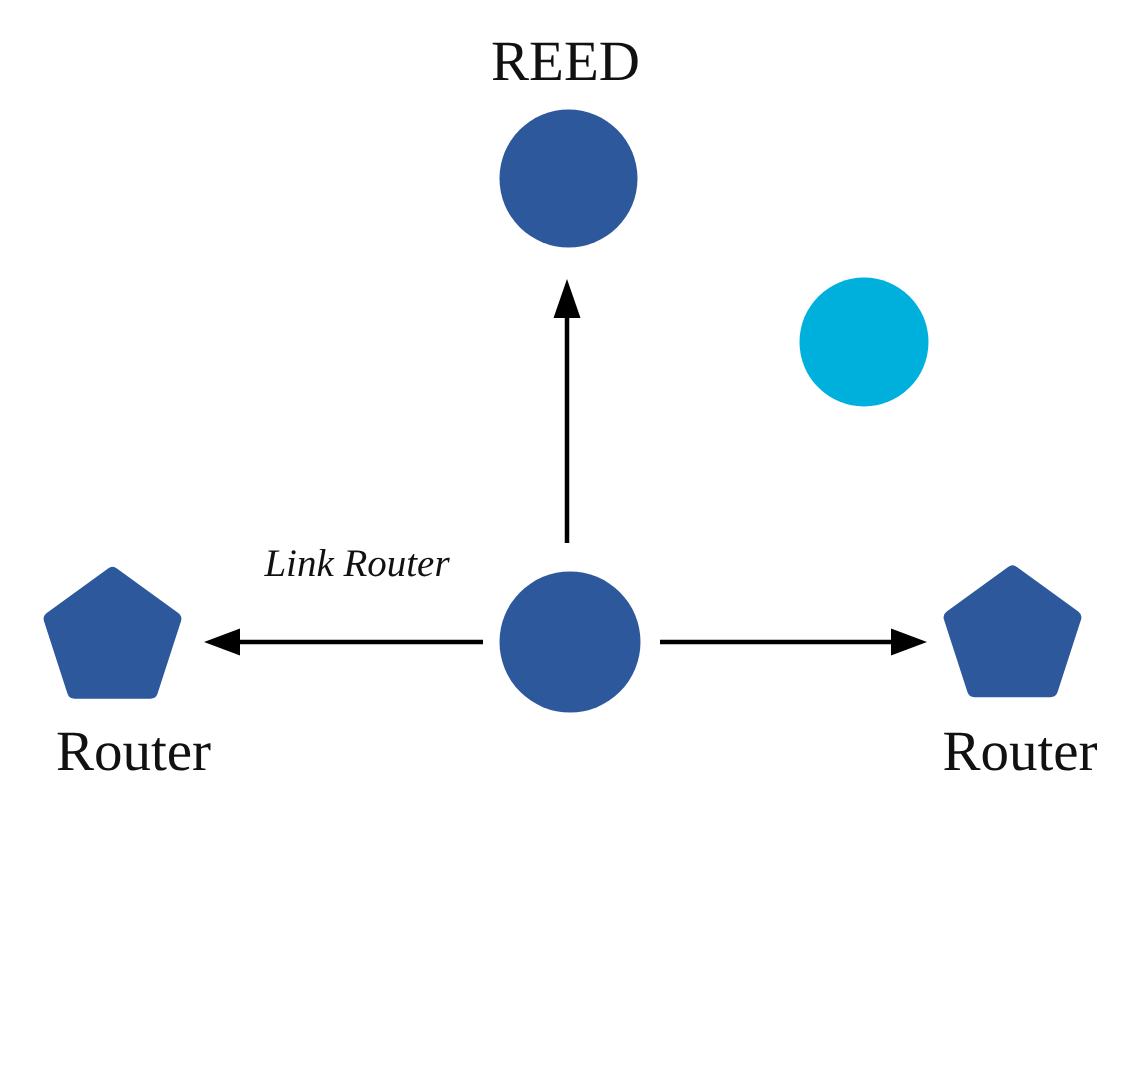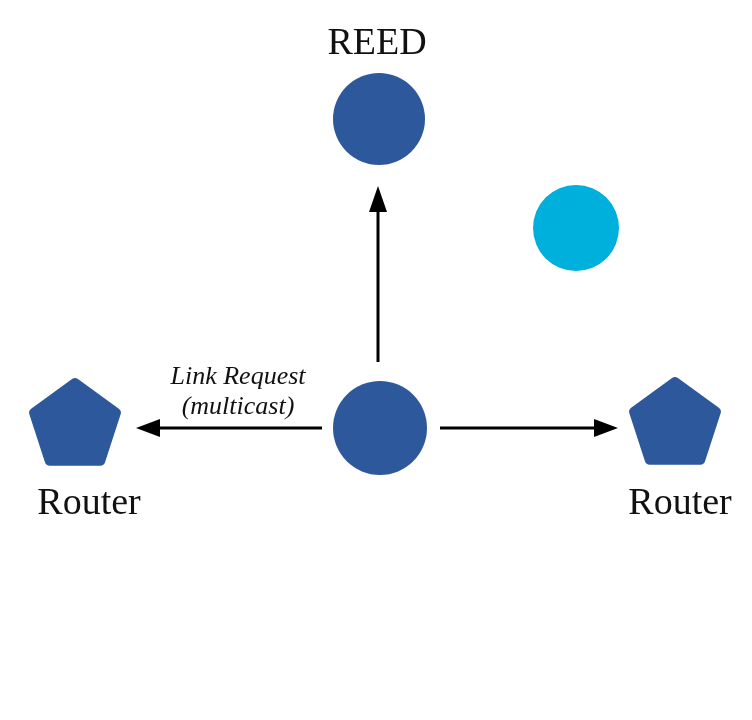--- a/index.html
+++ b/index.html
@@ -94,22 +94,21 @@
   </svg>
 
   <div class="node-label centered" style="left:377px; top:19px;">REED</div>
   <div class="node-circle fill-primary" style="left:333px; top:73px; width:92px; height:92px;"></div>
 
   <div class="node-circle fill-accent" style="left:533px; top:185px; width:86px; height:86px;"></div>
 
   <div class="node-circle fill-primary" style="left:333px; top:381px; width:94px; height:94px;"></div>
 
   <div class="annotation" style="left:238px; top:361px;">
-    <div>Link Request</div>
-    <div>(multicast)</div>
+    <div>Link Router</div>
   </div>
 
   <div class="node-label centered" style="left:89px; top:479px;">Router</div>
   <div class="node-label centered" style="left:680px; top:479px;">Router</div>
 
   <div class="node-circle ring-accent" style="left:531px; top:605px; width:76px; height:76px;"></div>
 
 </div>
 
 </body></html>

